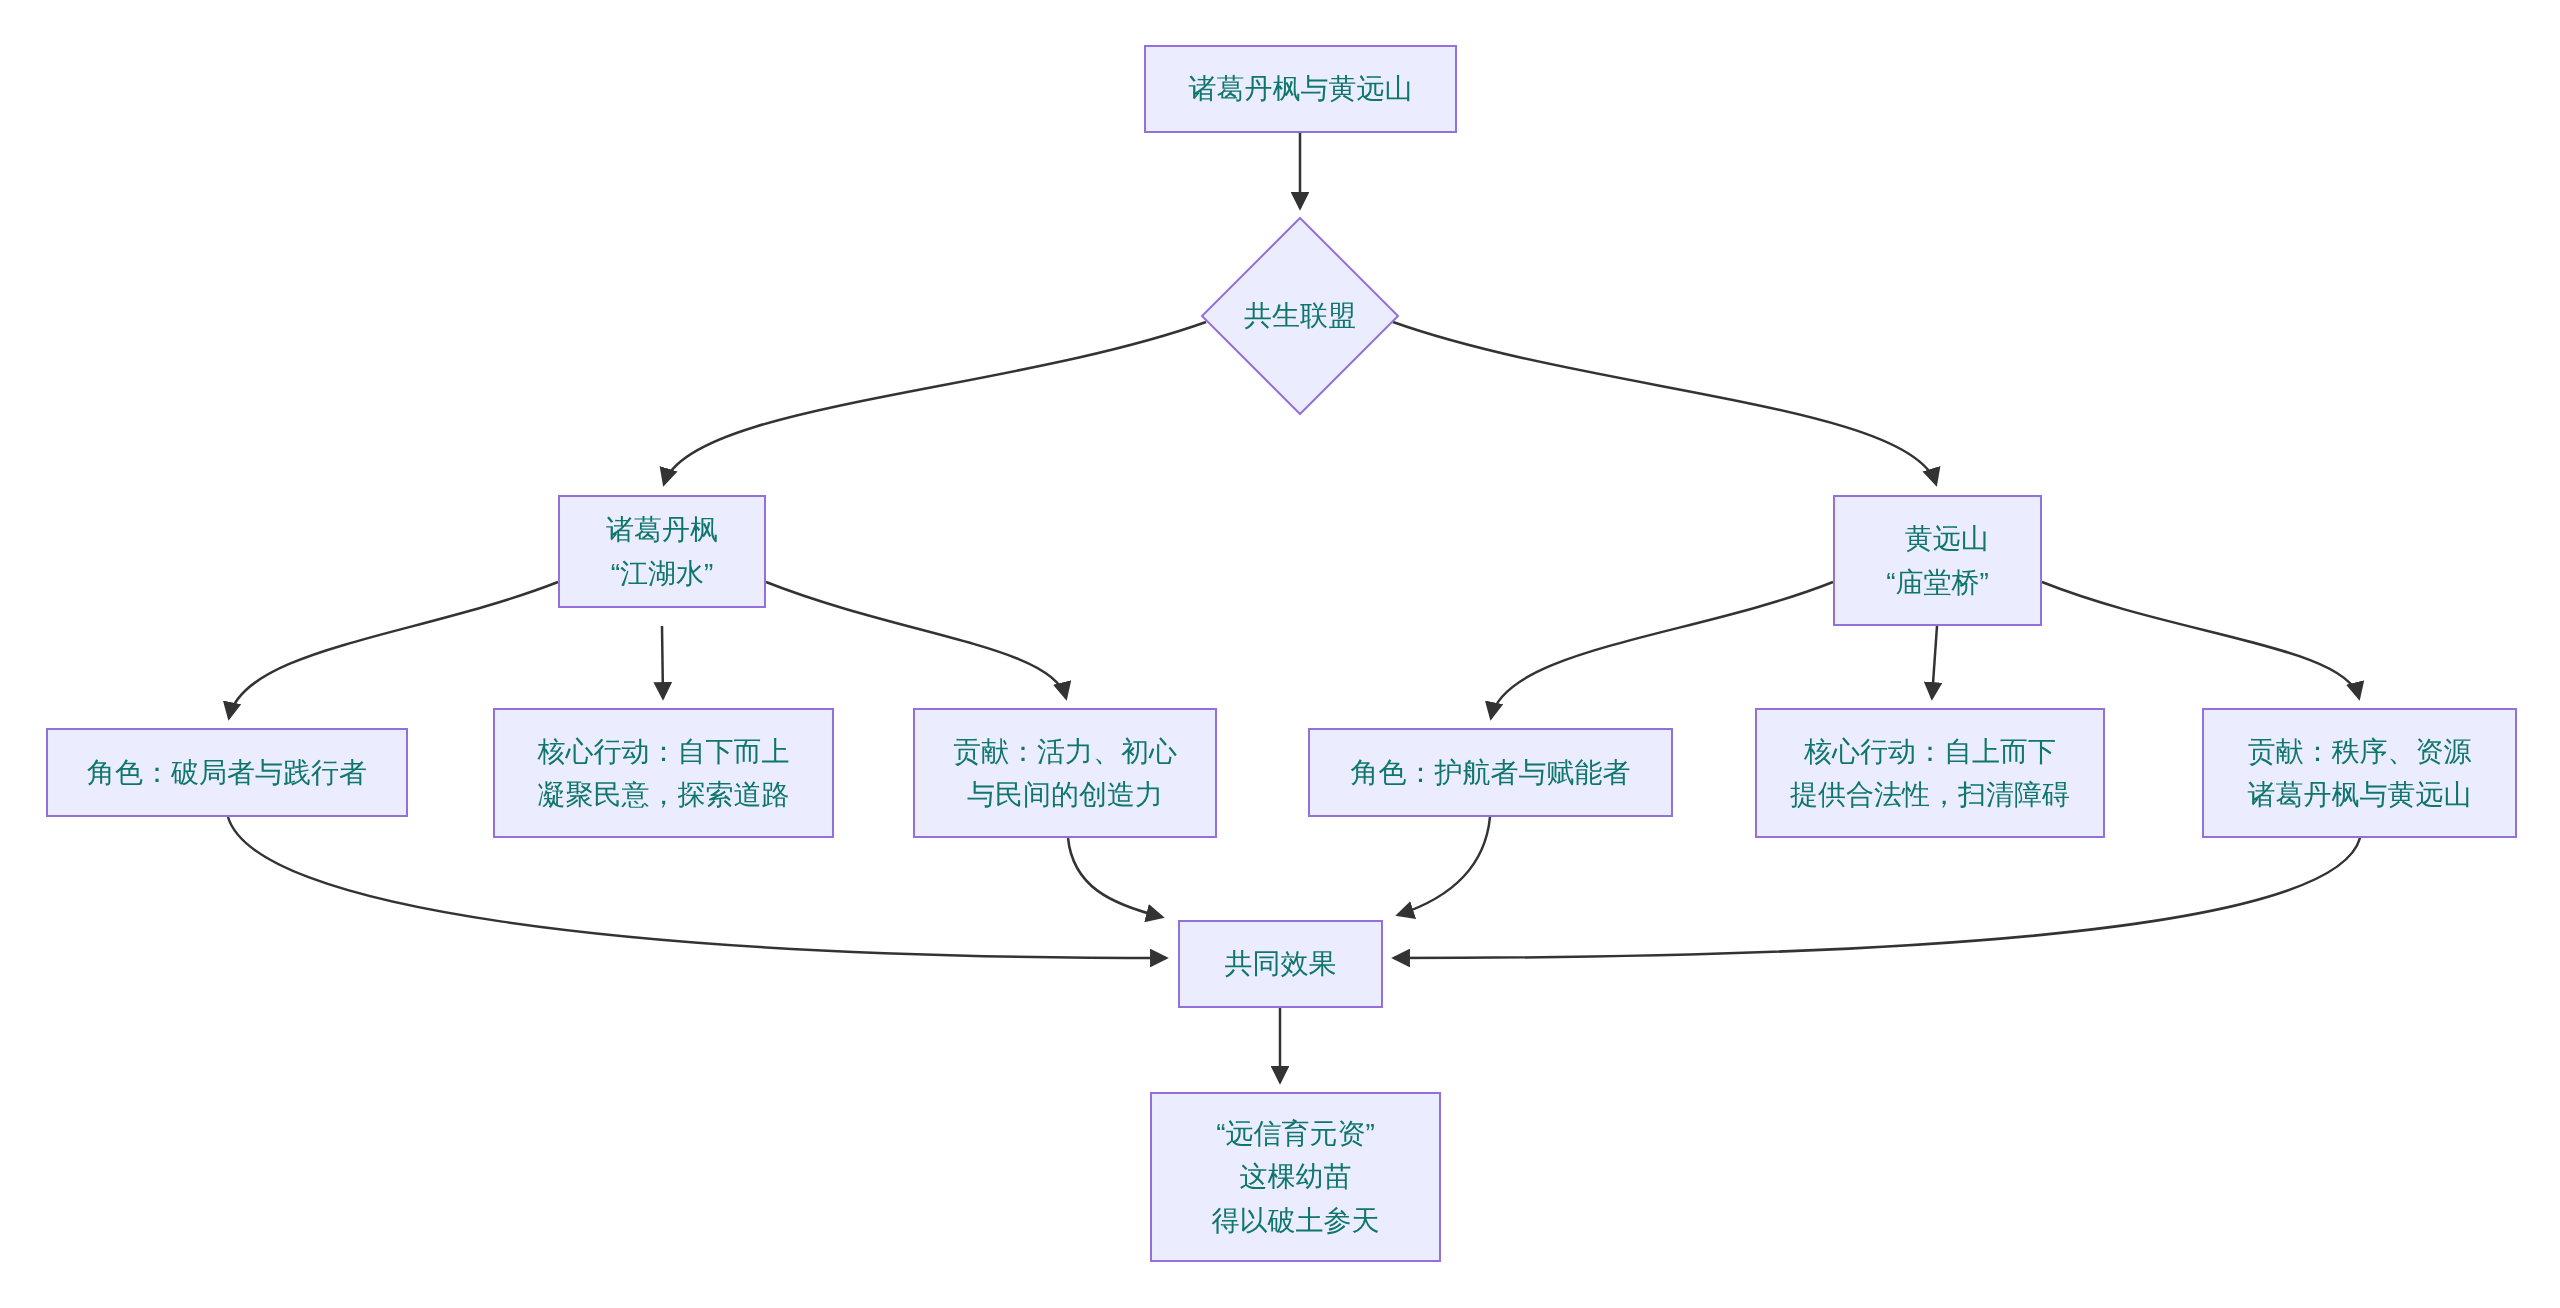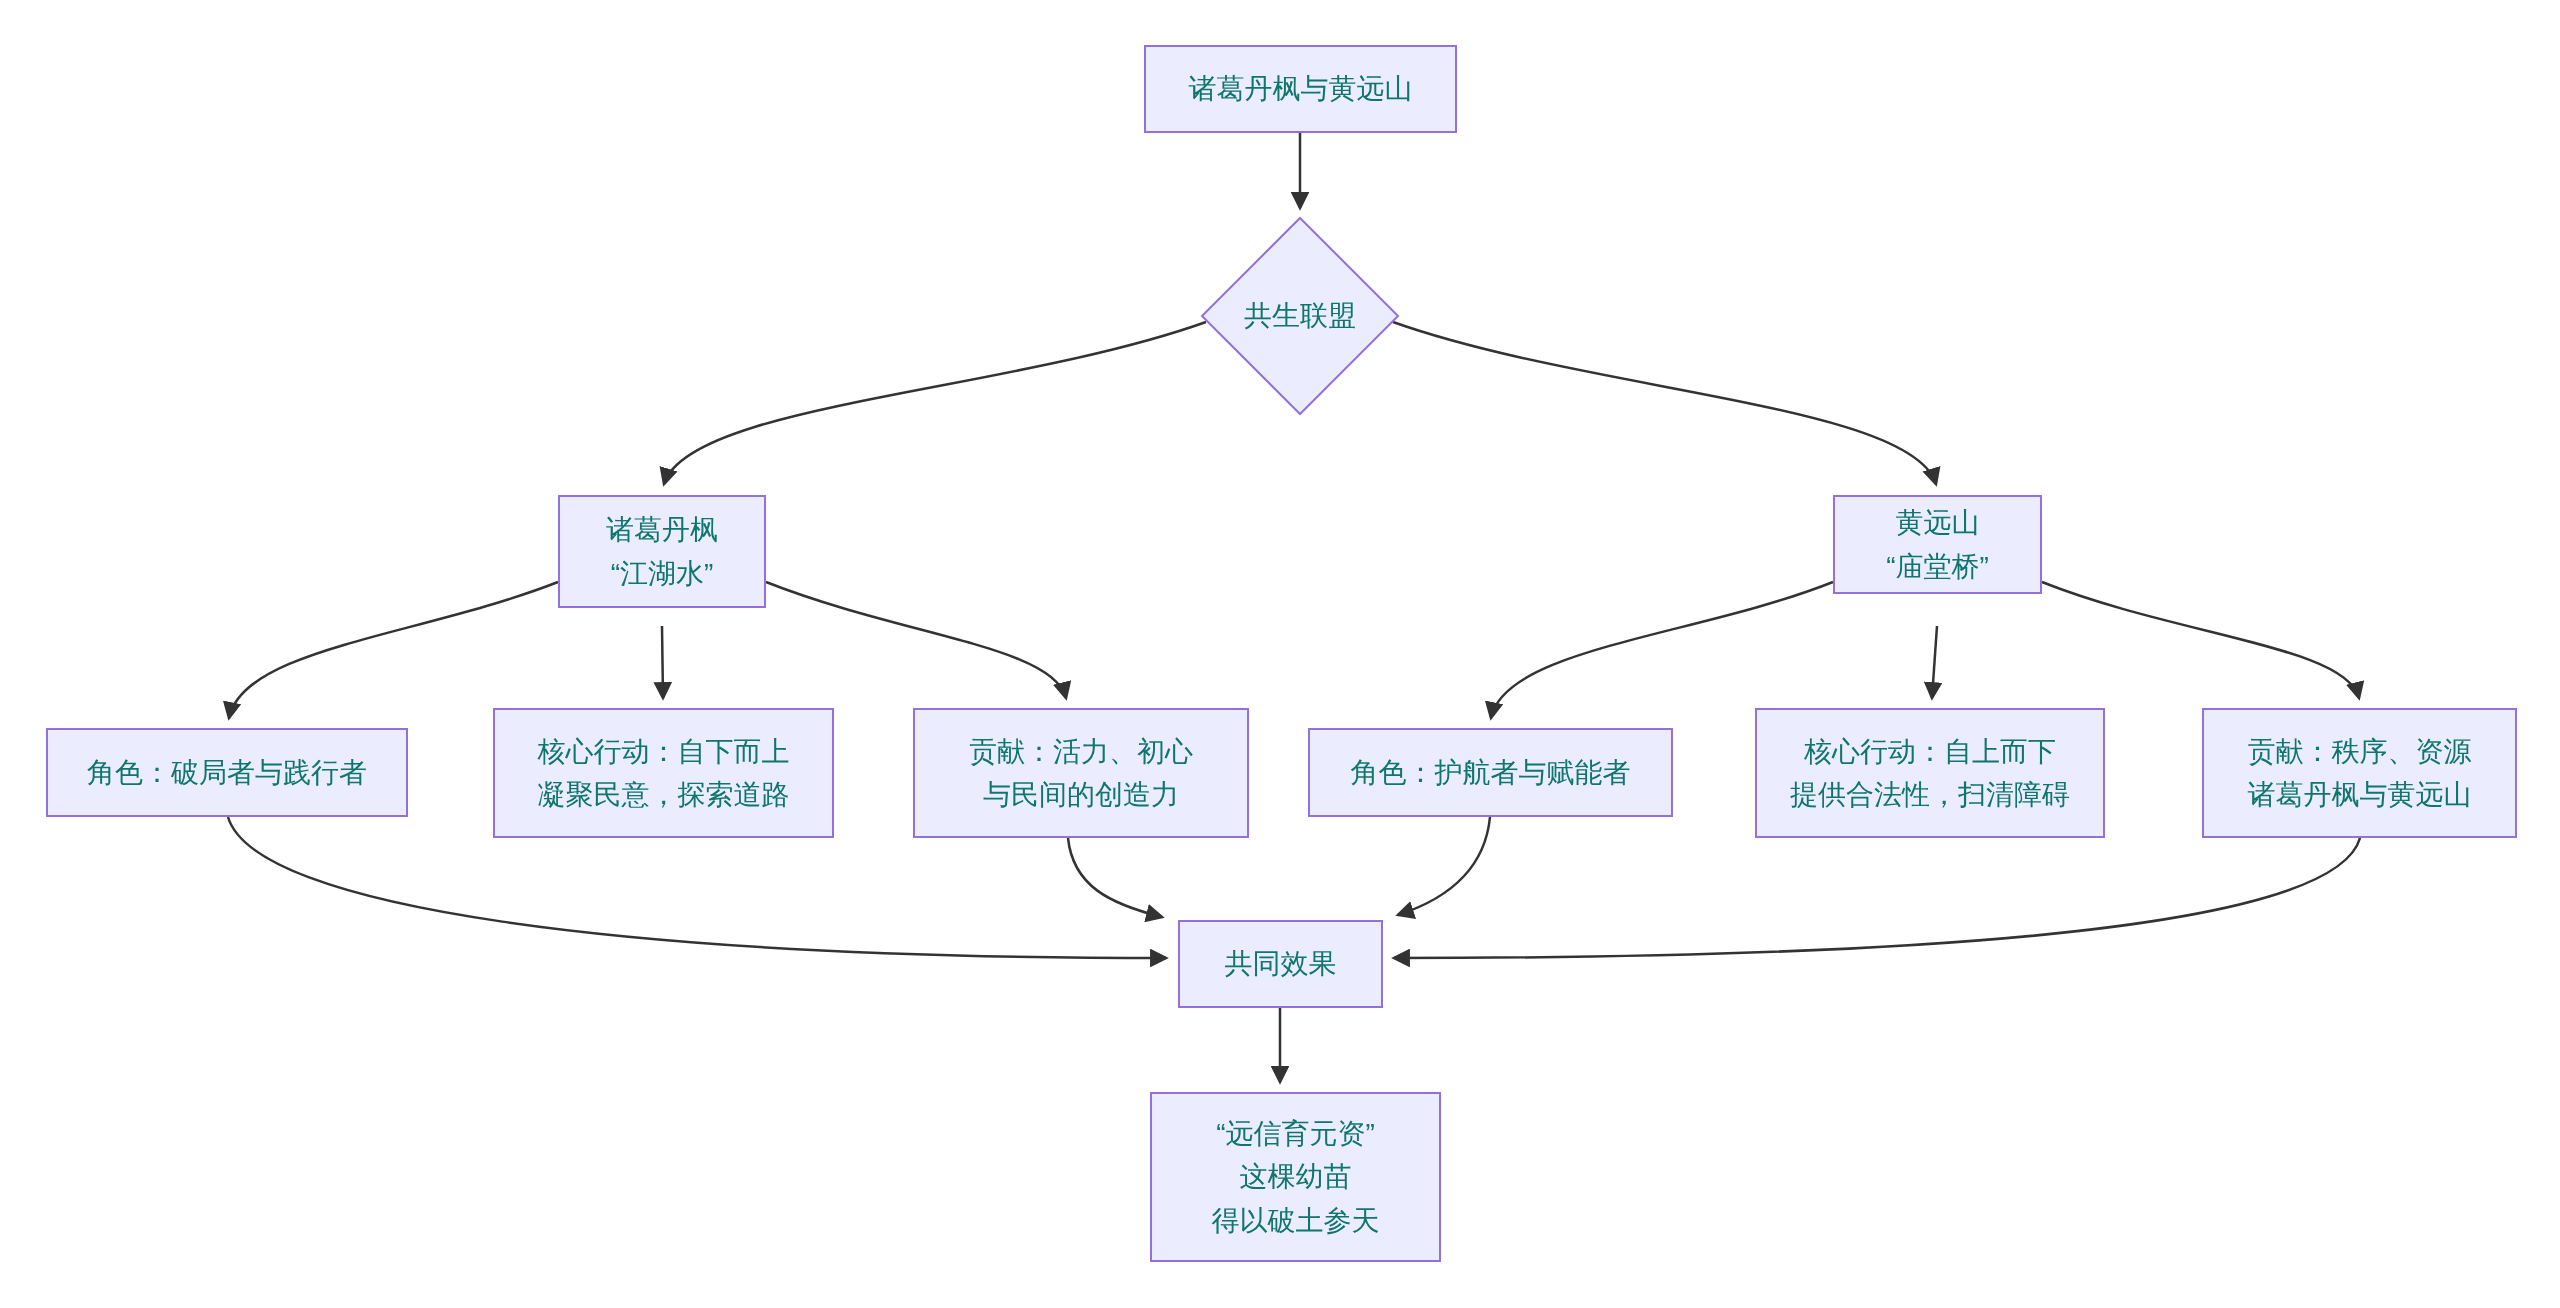--- a/index.html
+++ b/index.html
@@ -76,29 +76,29 @@
     <polygon points="1300,218 1398,316 1300,414 1202,316" fill="#ECECFF" stroke="#9370DB" stroke-width="2"></polygon>
   </svg>
 
   <div class="node" style="left:1144px; top:45px; width:313px; height:88px;">诸葛丹枫与黄远山</div>
 
   <div class="node diamond-label" style="left:1202px; top:294px; width:196px; height:44px;">共生联盟</div>
 
   <div class="node" style="left:558px; top:495px; width:208px; height:113px;">诸葛丹枫
 “江湖水”</div>
 
-  <div class="node" style="left:1833px; top:495px; width:209px; height:99px;">黄远山
+  <div class="node" style="left:1833px; top:495px; width:209px; height:131px;text-align:right;">黄远山
 “庙堂桥”</div>
 
   <div class="node" style="left:46px; top:728px; width:362px; height:89px;">角色：破局者与践行者</div>
 
   <div class="node" style="left:493px; top:708px; width:341px; height:130px;">核心行动：自下而上
 凝聚民意，探索道路</div>
 
-  <div class="node" style="left:913px; top:708px; width:336px; height:130px;">贡献：活力、初心
+  <div class="node" style="left:913px; top:708px; width:304px; height:130px;">贡献：活力、初心
 与民间的创造力</div>
 
   <div class="node" style="left:1308px; top:728px; width:365px; height:89px;">角色：护航者与赋能者</div>
 
   <div class="node" style="left:1755px; top:708px; width:350px; height:130px;">核心行动：自上而下
 提供合法性，扫清障碍</div>
 
   <div class="node" style="left:2202px; top:708px; width:315px; height:130px;">贡献：秩序、资源
 诸葛丹枫与黄远山</div>
 

